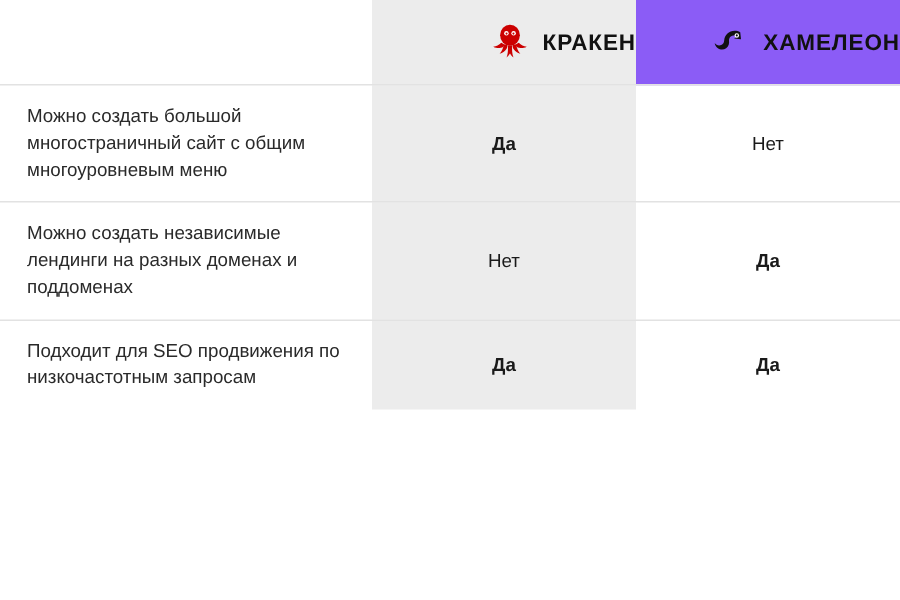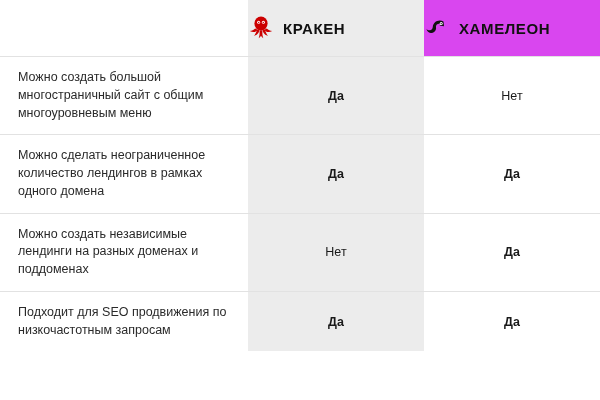--- a/index.html
+++ b/index.html
@@ -25,25 +25,25 @@
 
   
   .head-cell {
     height: 56px;
     vertical-align: middle;
     padding: 0;
     border: 0;
   }
   .head-cell.feature { background: #ffffff; }
   .head-cell.kraken { background: #ececec; }
-  .head-cell.chameleon { background: #d946ef; }
+  .head-cell.chameleon { background: #8b5cf6; }
   .brand {
     display: flex;
     align-items: center;
-    justify-content: flex-start;
+    justify-content: flex-end;
     gap: 9px;
   }
   .brand-name {
     font-size: 15px;
     font-weight: bold;
     letter-spacing: 0.6px;
     color: #111111;
     white-space: nowrap;
   }
   .logo-svg { display: block; }
@@ -136,25 +136,20 @@
         </div>
       </th>
     </tr>
   </thead>
   <tbody>
     <tr class="row-h1">
       <td class="feature">Можно создать большой многостраничный сайт с общим многоуровневым меню</td>
       <td class="kraken"><span class="val-yes">Да</span></td>
       <td class="chameleon"><span class="val-no">Нет</span></td>
     </tr>
-    <tr class="row-h2">
-      <td class="feature">Можно сделать неограниченное количество лендингов в рамках одного домена</td>
-      <td class="kraken"><span class="val-yes">Да</span></td>
-      <td class="chameleon"><span class="val-yes">Да</span></td>
-    </tr>
     <tr class="row-h3">
       <td class="feature">Можно создать независимые лендинги на разных доменах и поддоменах</td>
       <td class="kraken"><span class="val-no">Нет</span></td>
       <td class="chameleon"><span class="val-yes">Да</span></td>
     </tr>
     <tr class="row-h5">
       <td class="feature">Подходит для SEO продвижения по низкочастотным запросам</td>
       <td class="kraken"><span class="val-yes">Да</span></td>
       <td class="chameleon"><span class="val-yes">Да</span></td>
     </tr>

